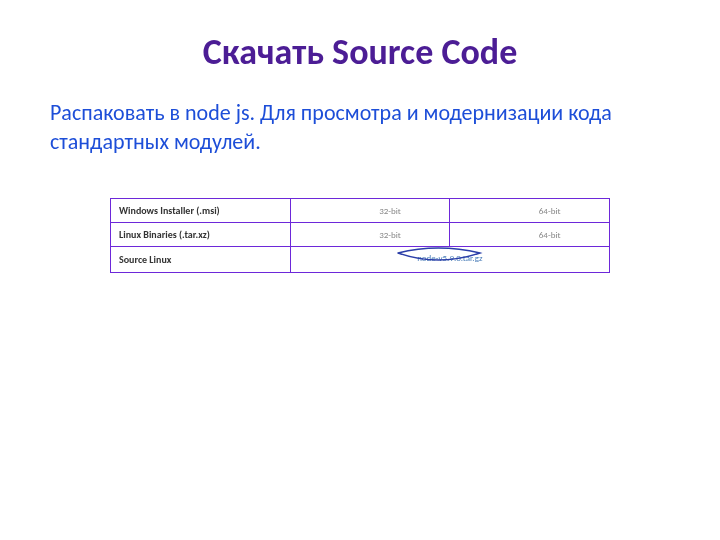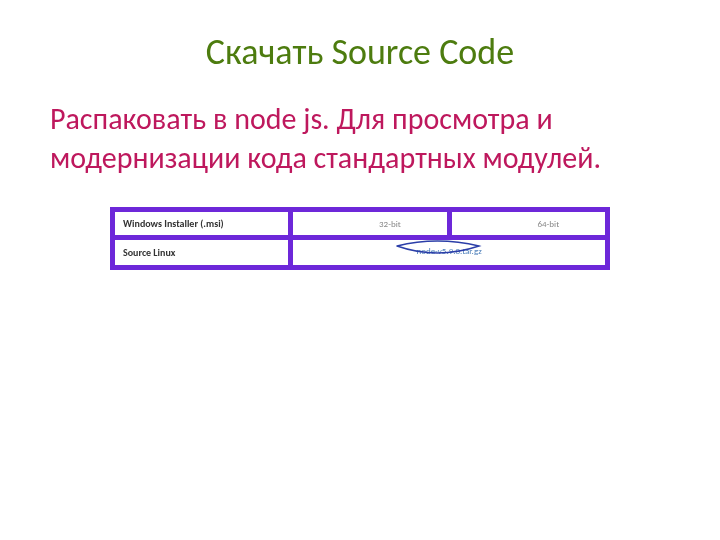--- a/index.html
+++ b/index.html
@@ -5,41 +5,41 @@
     * { margin: 0; padding: 0; box-sizing: border-box; }
     body {
       width: 720px;
       height: 540px;
       background: #fff;
       font-family: Calibri, Arial, sans-serif;
       padding: 30px 50px;
     }
     .title {
       font-size: 36px;
-      font-weight: 400;
+      font-weight: 700;
       text-align: center;
-      color: #4d7c0f;
+      color: #4c1d95;
       margin-bottom: 25px;
     }
     .subtitle {
-      font-size: 30px;
-      color: #be185d;
+      font-size: 22px;
+      color: #1d4ed8;
       line-height: 1.3;
-      margin-bottom: 30px;
+      margin-bottom: 42px;
     }
     .table-wrap {
       margin: 0 60px;
     }
     table {
       width: 100%;
       border-collapse: collapse;
       font-size: 10px;
     }
     td {
-      border: 5px solid #6d28d9;
+      border: 1px solid #6d28d9;
       padding: 5px 8px;
       vertical-align: middle;
       height: 20px;
     }
     td.label {
       width: 36%;
       color: #333;
       font-weight: 600;
       text-align: left;
     }
@@ -78,20 +78,25 @@
 
 <div class="table-wrap">
   <table>
     <tbody>
       <tr>
         <td class="label">Windows Installer (.msi)</td>
         <td class="cell">32-bit</td>
         <td class="cell">64-bit</td>
       </tr>
       <tr>
+        <td class="label">Linux Binaries (.tar.xz)</td>
+        <td class="cell">32-bit</td>
+        <td class="cell">64-bit</td>
+      </tr>
+      <tr>
         <td class="label">Source Linux</td>
         <td class="cell-wide" colspan="2">
           <span class="source-link">node-v5.9.0.tar.gz</span>
           <span class="circle-annot" style="position:relative; display:block; margin:-14px auto 0; width:100px; height:18px;">
             <svg viewBox="0 0 100 18">
               <path d="M 10 6 Q 50 -4 92 6 Q 50 20 10 6" fill="none" stroke="#2b3ea8" stroke-width="1.4" stroke-linecap="round"></path>
             </svg>
           </span>
         </td>
       </tr>

